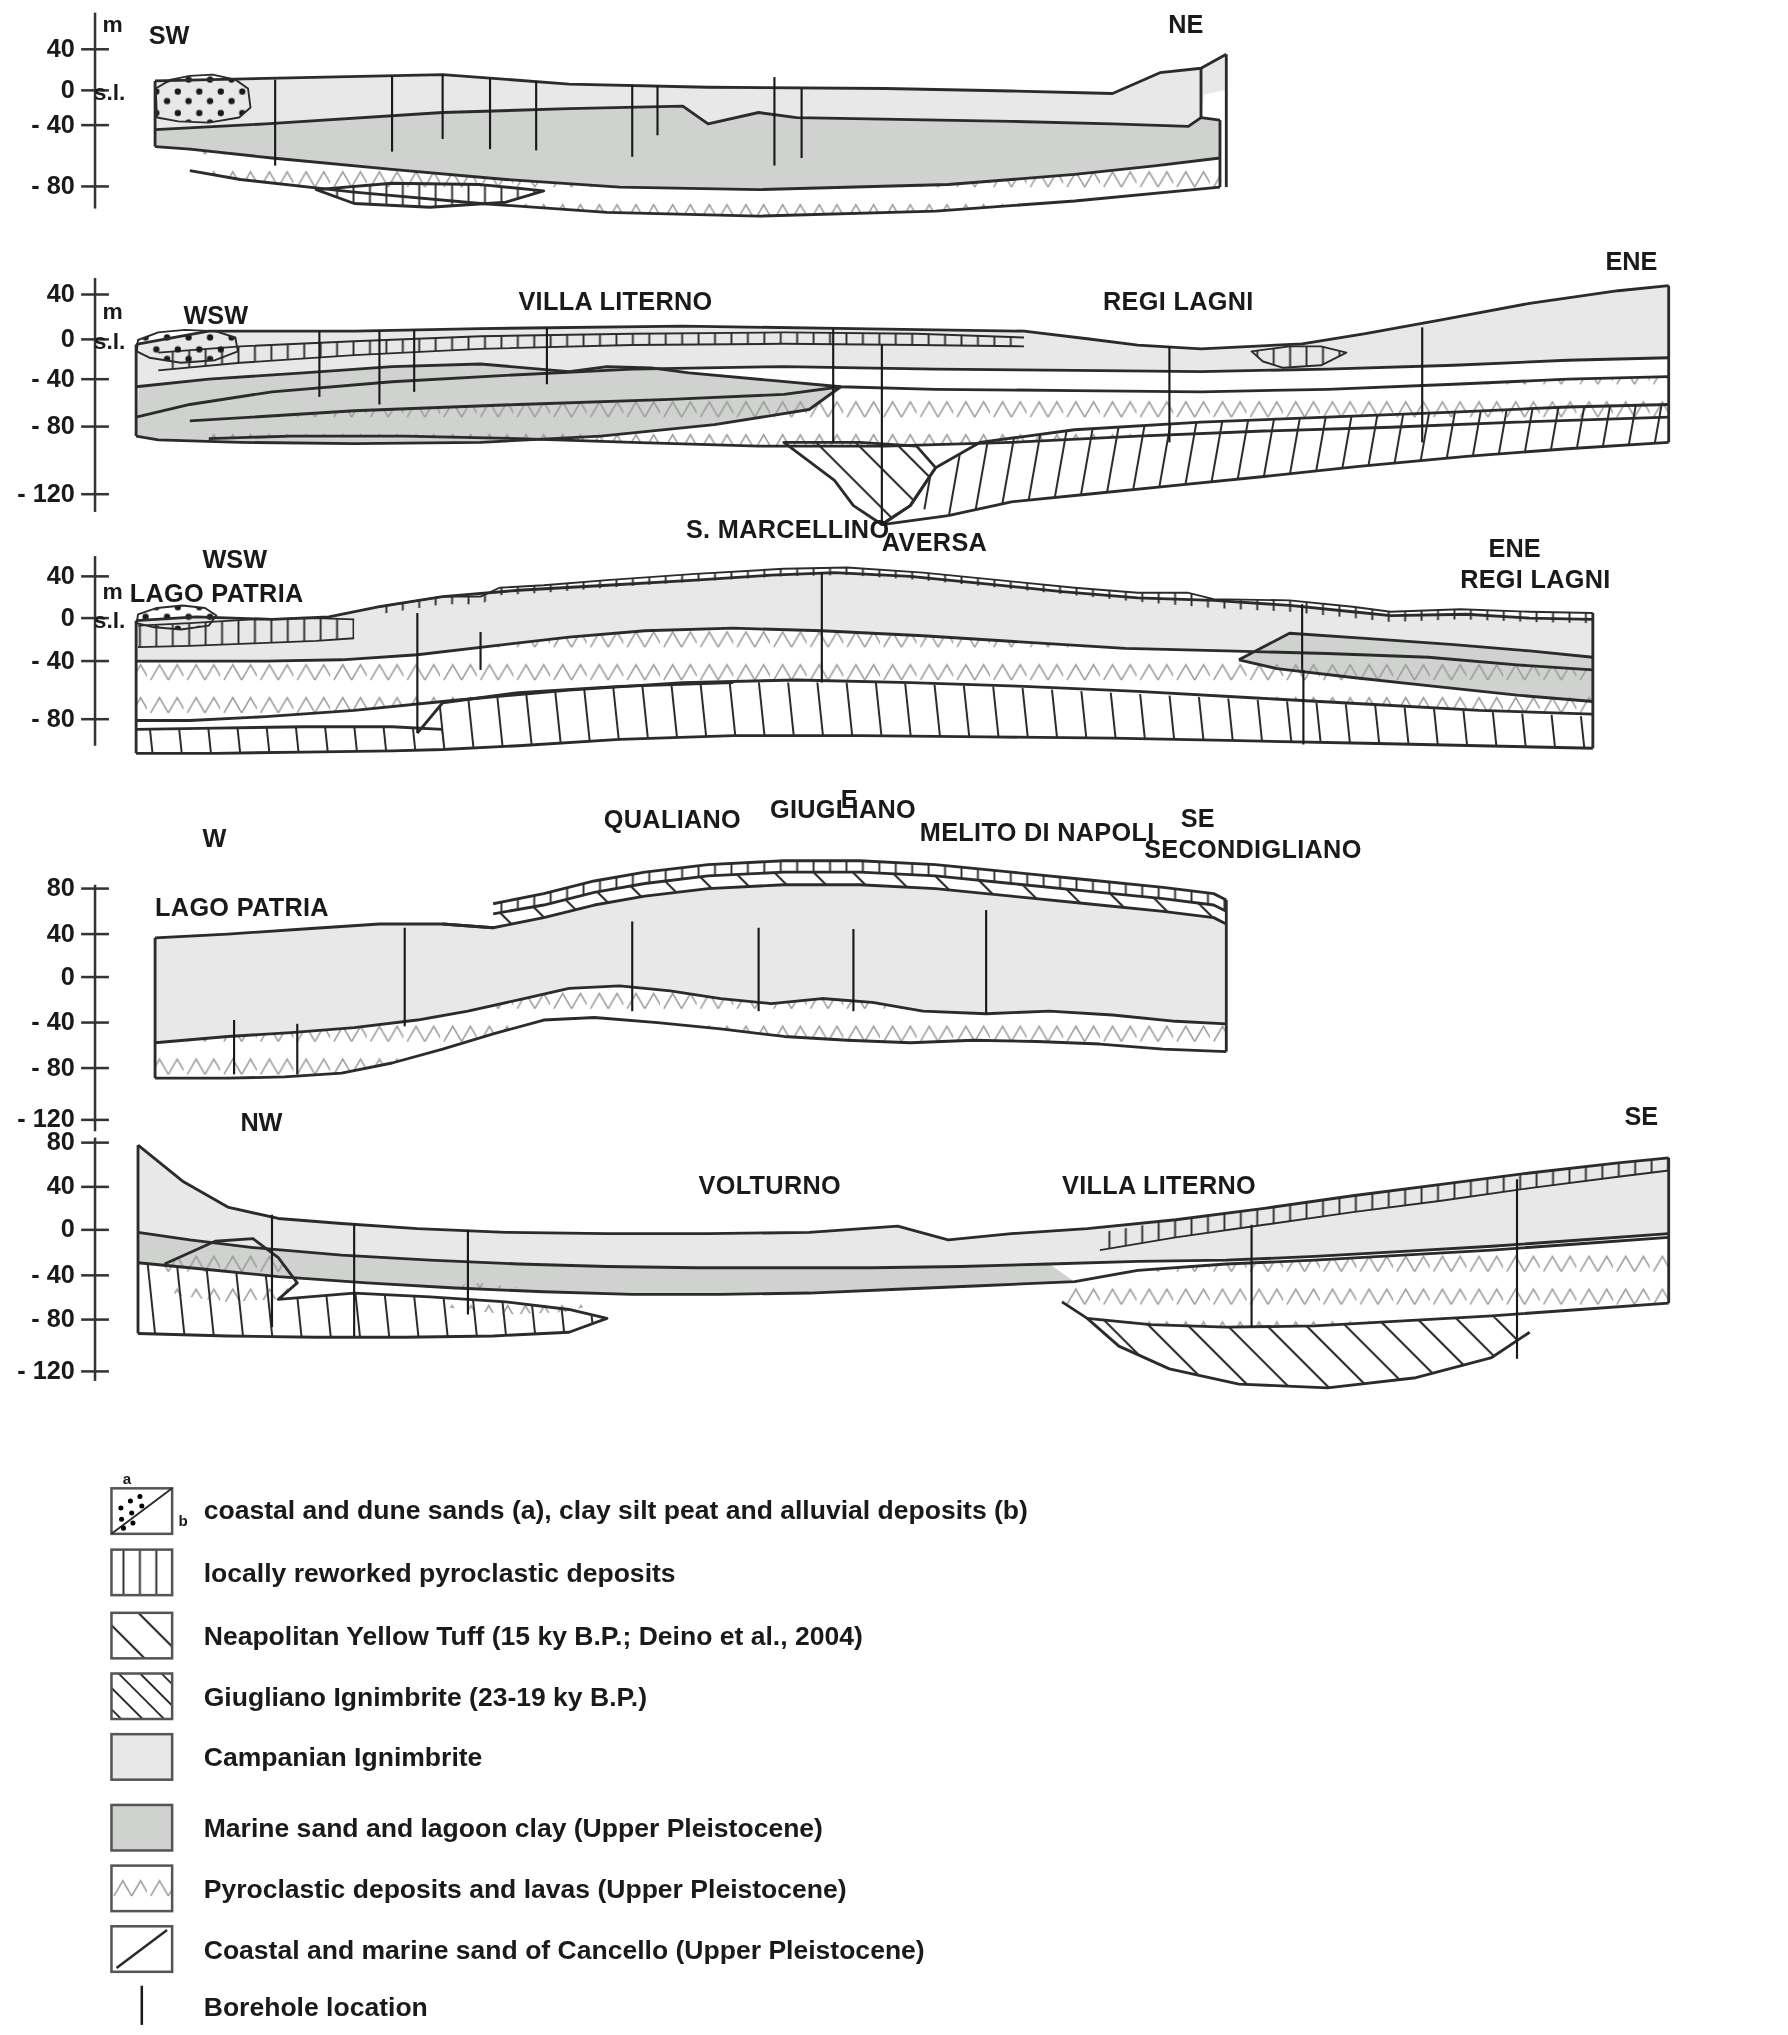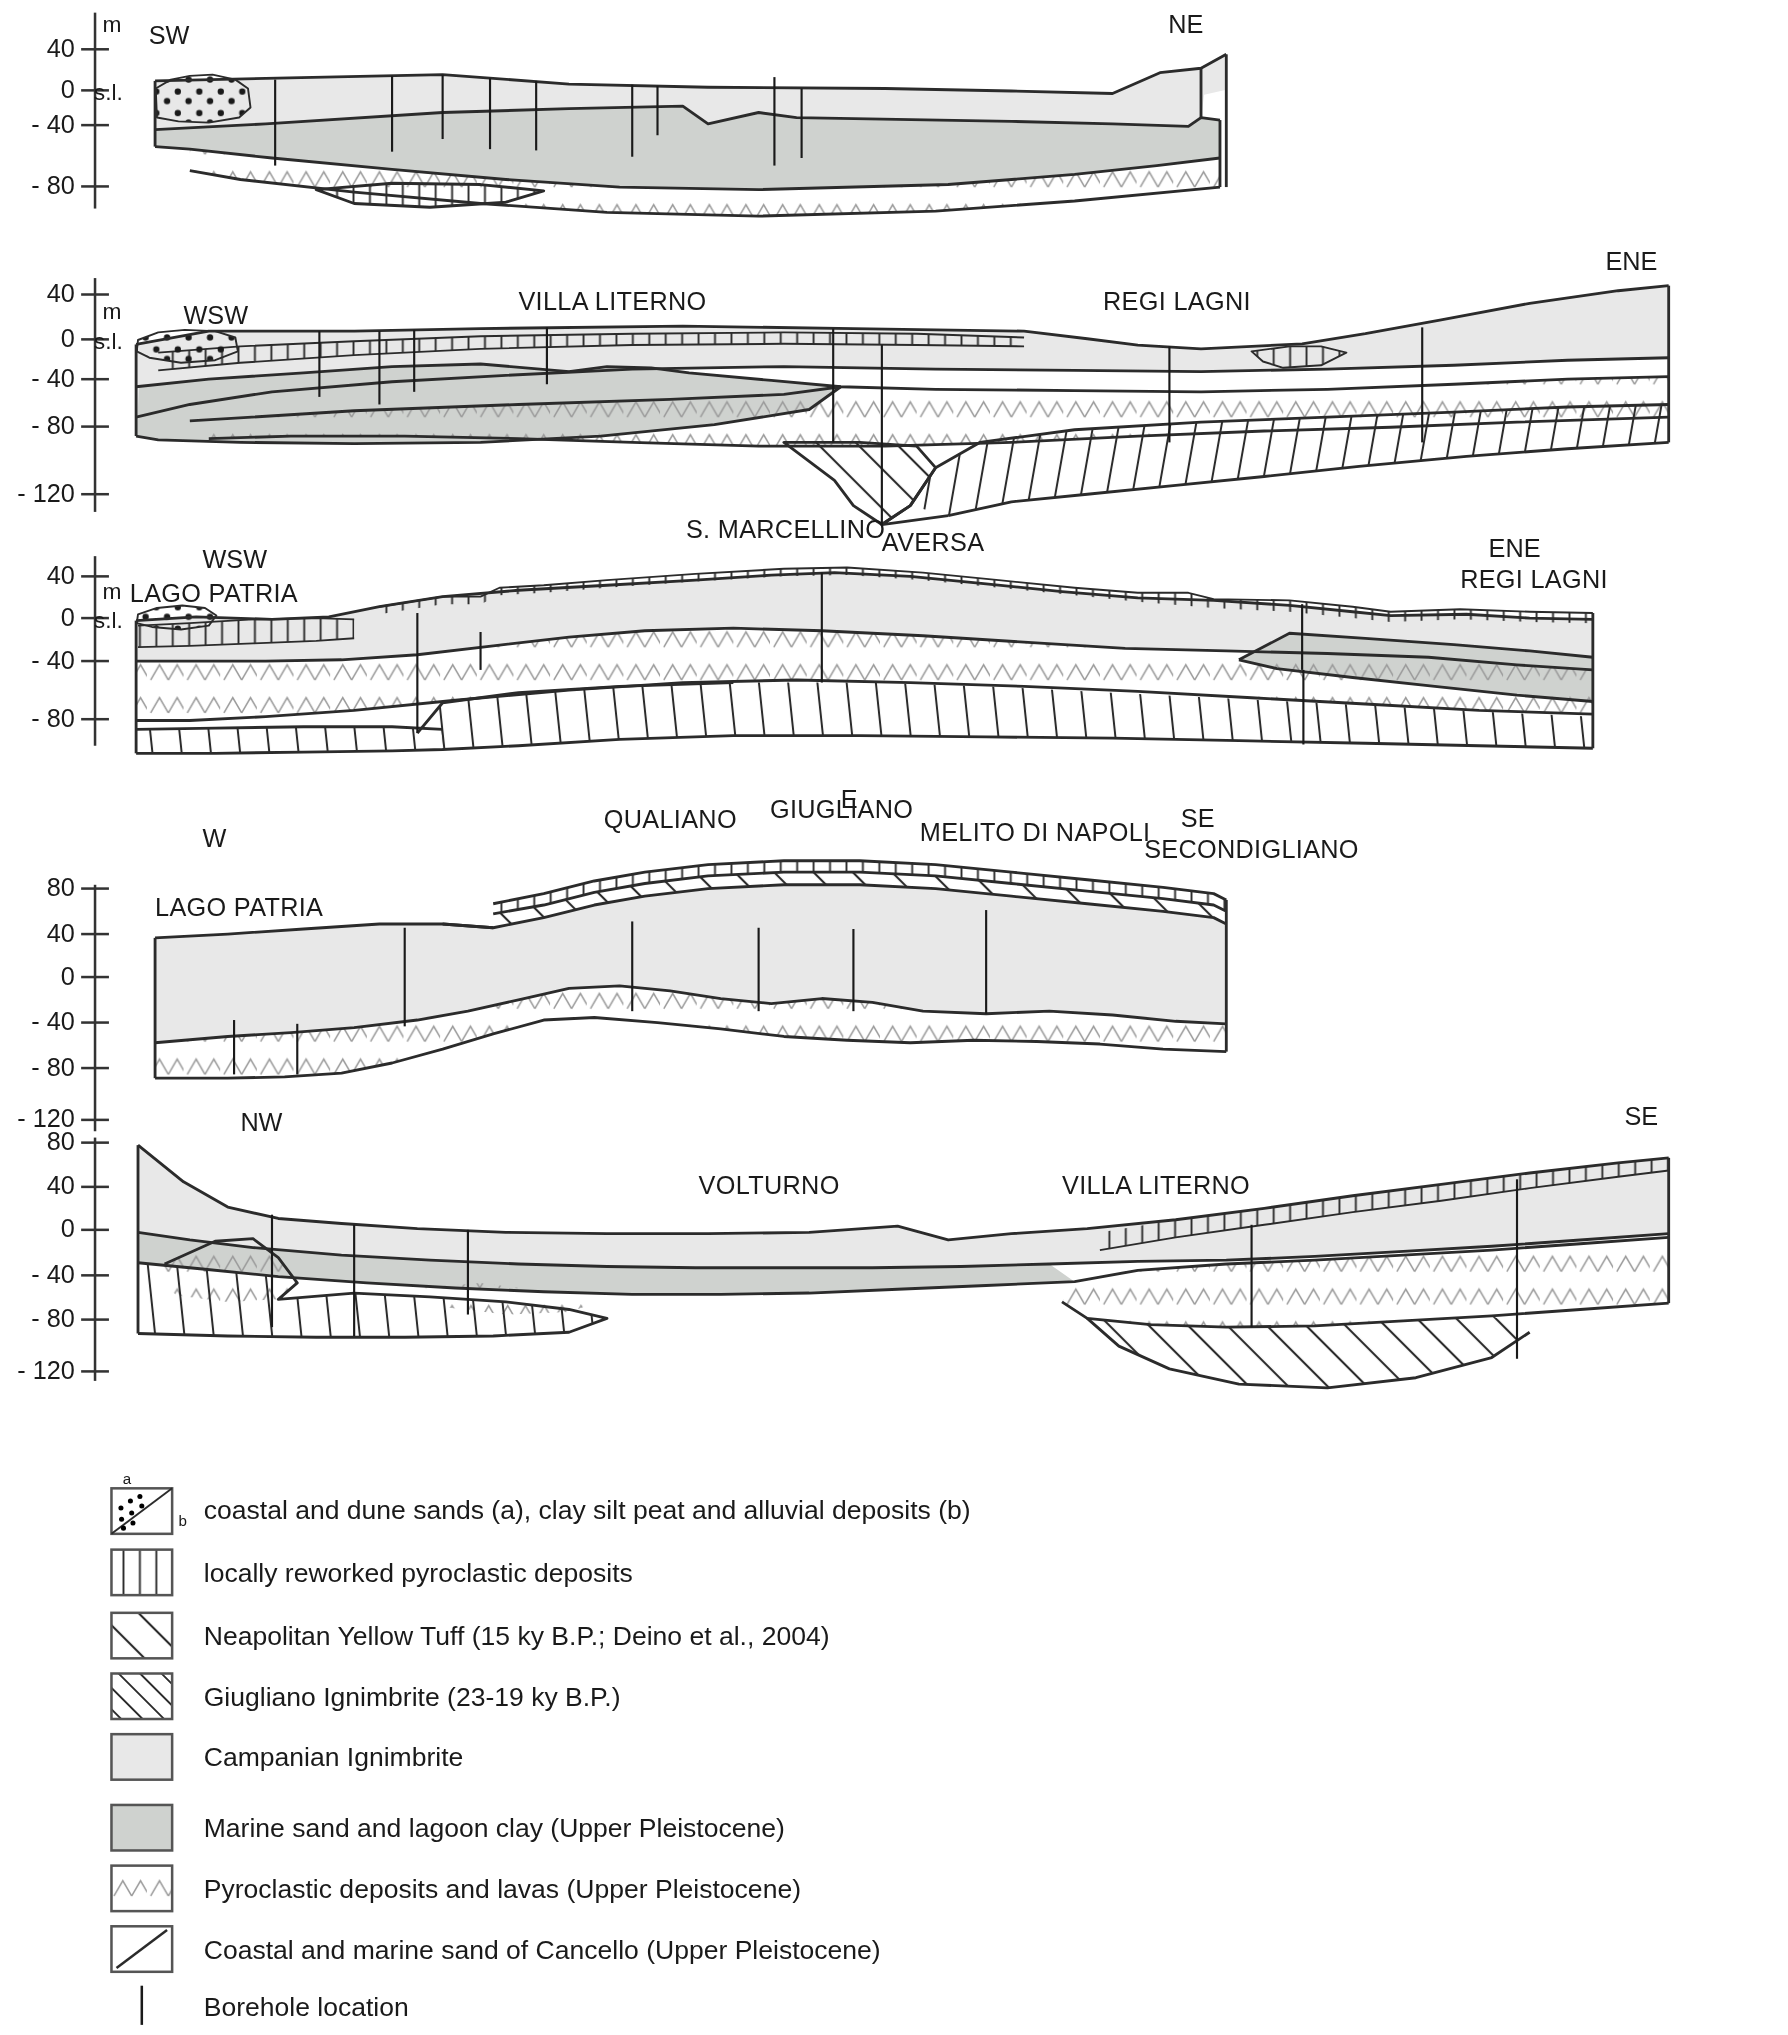--- a/index.html
+++ b/index.html
@@ -1,17 +1,17 @@
 <!DOCTYPE html>
 <html style="font-size:10px"><head>
 <meta charset="utf-8">
 <style>
   html,body{margin:0;padding:0;background:#fff;}
   body{width:1789px;height:2035px;font-family:"Liberation Sans",sans-serif;color:#1a1a1a;position:relative;overflow:hidden;}
-  .fig{position:absolute;inset:0;}
+  .fig{position:absolute;inset:0;font-weight:bold;}
   svg{display:block;}
   .lbl{font-family:"Liberation Sans",sans-serif;fill:#1a1a1a;}
   .tick{font-size:40px;}
   .unit{font-size:36px;}
   .place{font-size:40px;letter-spacing:.5px;}
   .compass{font-size:40px;}
   .legend-text{font-size:42px;fill:#1a1a1a;}
   .legend-ab{font-size:24px;fill:#1a1a1a;}
   .axisline{stroke:#333;stroke-width:4;fill:none;}
   .tickmark{stroke:#333;stroke-width:4;}

